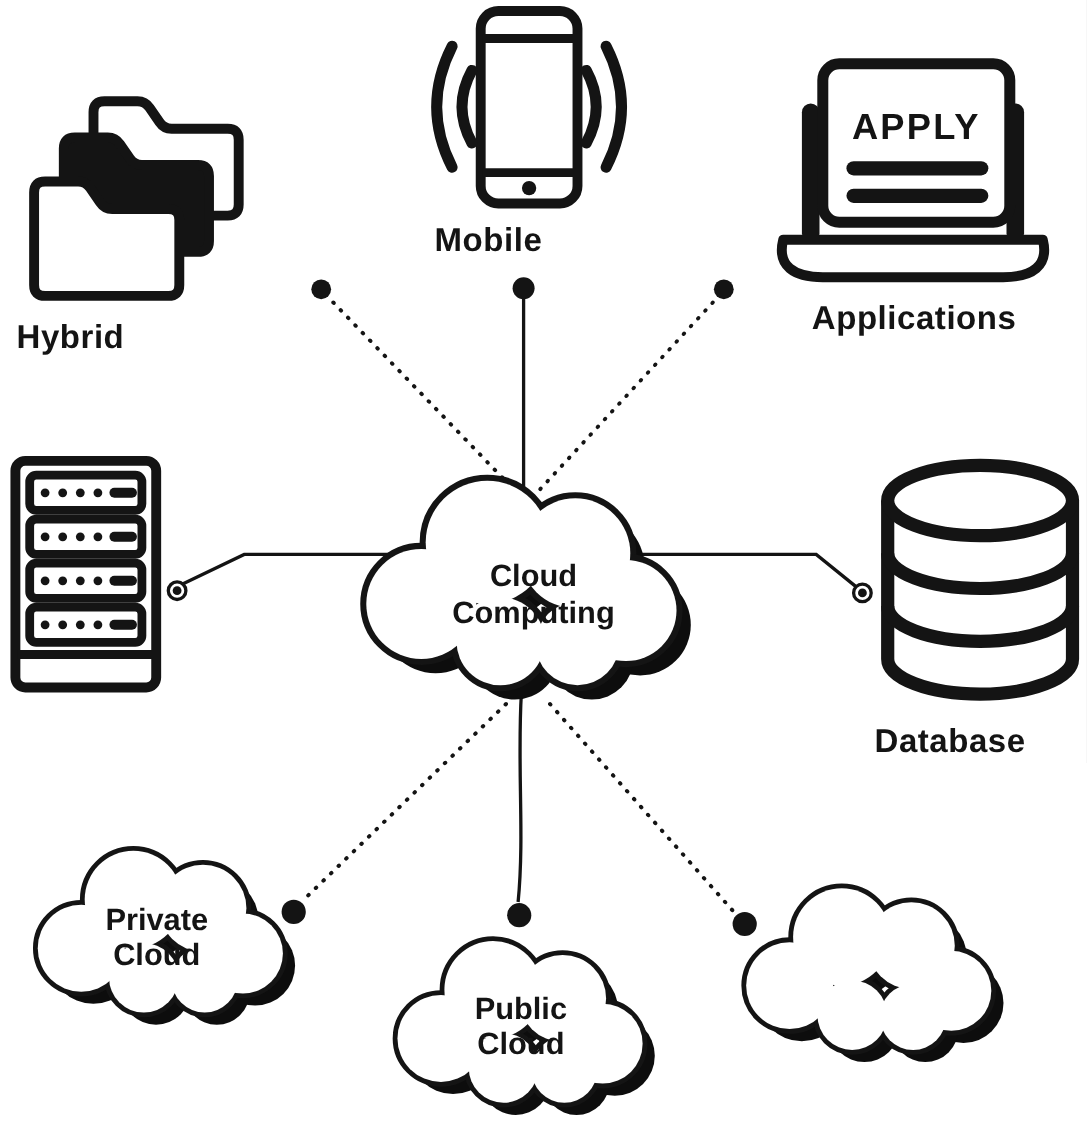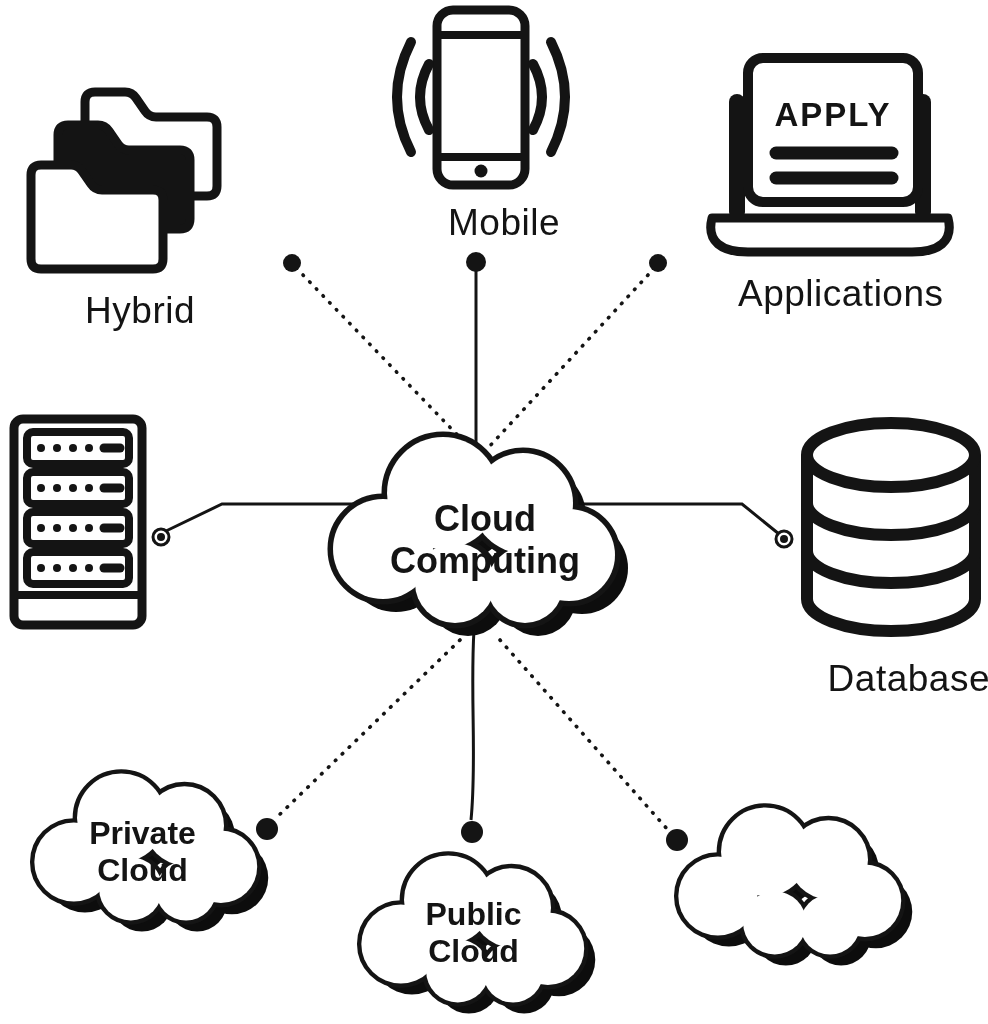--- a/index.html
+++ b/index.html
@@ -20,35 +20,35 @@
   .ln-dot { fill:#141414; }
   .ln-ring { fill:#ffffff; stroke:#141414; stroke-width:3; }
 
   
   .icon { z-index:2; }
   .ink-stroke { stroke:#141414; fill:#ffffff; }
   .ink-fill   { fill:#141414; }
 
   
   .node-label {
-    z-index:3; text-align:right; font-weight:normal;
-    font-size:37px; letter-spacing:0.5px; color:#141414;
+    z-index:3; text-align:left; font-weight:bold;
+    font-size:30px; letter-spacing:0.5px; color:#141414;
   }
 
   
   .cloud-svg { z-index:2; }
   .cloud-shadow  { fill:#0d0d0d; }
   .cloud-stroke  { fill:none; stroke:#141414; stroke-width:11; }
   .cloud-fillwht { fill:#ffffff; }
   .cloud-text {
     z-index:3; display:flex; align-items:center; justify-content:center;
     text-align:center; font-weight:bold; pointer-events:none;
   }
-  .cloud-text.center { font-size:36px; line-height:1.18; }
-  .cloud-text.small  { font-size:32px; line-height:1.15; }
+  .cloud-text.center { font-size:28px; line-height:1.18; }
+  .cloud-text.small  { font-size:28px; line-height:1.15; }
 </style>
 </head>
 <body>
 
 <div class="canvas">
 
   <svg width="0" height="0">
     <defs>
       <g id="cloud-circles">
         <circle cx="58" cy="144" r="50"></circle>

